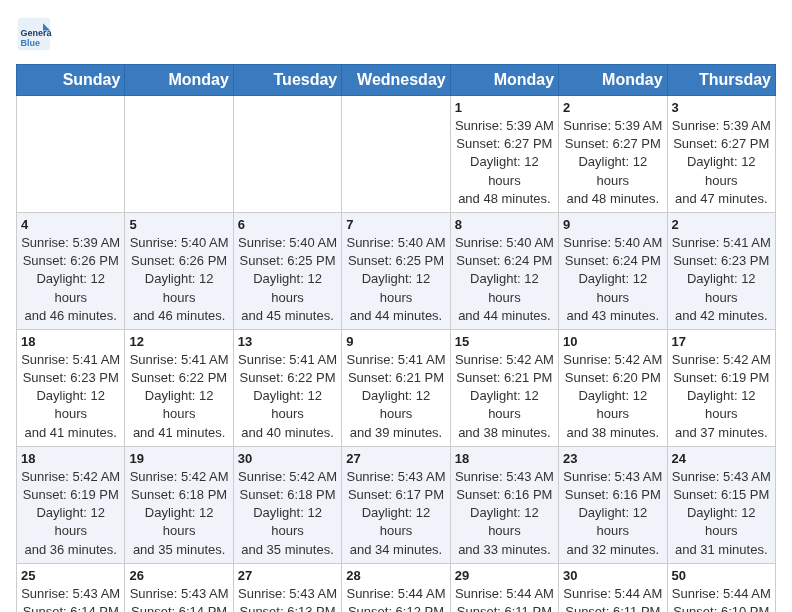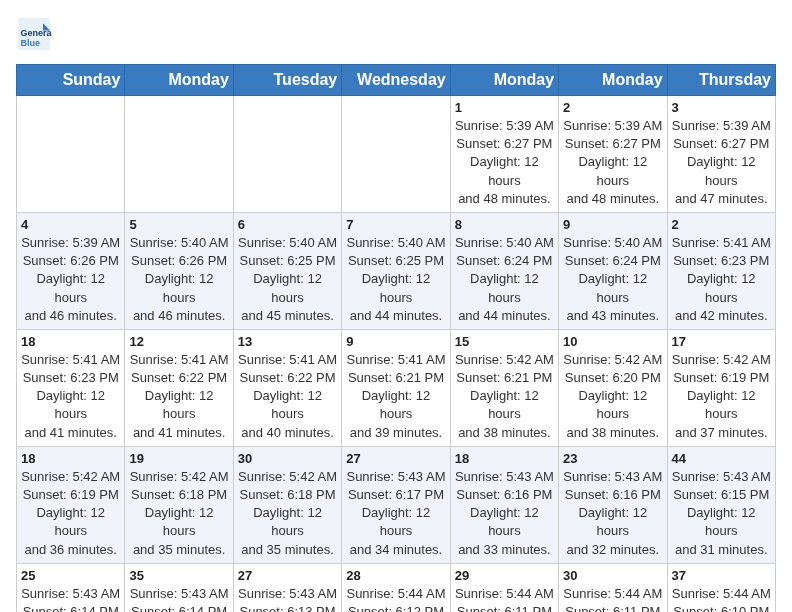--- a/index.html
+++ b/index.html
@@ -290,37 +290,37 @@
 and 33 minutes.</div>
         </td>
         <td>
           <div class="day-number">23</div>
           <div class="day-info" style="white-space: pre-line;">Sunrise: 5:43 AM
 Sunset: 6:16 PM
 Daylight: 12 hours
 and 32 minutes.</div>
         </td>
         <td>
-          <div class="day-number">44</div>
+          <div class="day-number">24</div>
           <div class="day-info" style="white-space: pre-line;">Sunrise: 5:43 AM
 Sunset: 6:15 PM
 Daylight: 12 hours
 and 31 minutes.</div>
         </td>
       </tr>
       <tr>
         <td>
           <div class="day-number">25</div>
           <div class="day-info" style="white-space: pre-line;">Sunrise: 5:43 AM
 Sunset: 6:14 PM
 Daylight: 12 hours
 and 31 minutes.</div>
         </td>
         <td>
-          <div class="day-number">35</div>
+          <div class="day-number">26</div>
           <div class="day-info" style="white-space: pre-line;">Sunrise: 5:43 AM
 Sunset: 6:14 PM
 Daylight: 12 hours
 and 30 minutes.</div>
         </td>
         <td>
           <div class="day-number">27</div>
           <div class="day-info" style="white-space: pre-line;">Sunrise: 5:43 AM
 Sunset: 6:13 PM
 Daylight: 12 hours
@@ -341,21 +341,21 @@
 and 27 minutes.</div>
         </td>
         <td>
           <div class="day-number">30</div>
           <div class="day-info" style="white-space: pre-line;">Sunrise: 5:44 AM
 Sunset: 6:11 PM
 Daylight: 12 hours
 and 27 minutes.</div>
         </td>
         <td>
-          <div class="day-number">37</div>
+          <div class="day-number">50</div>
           <div class="day-info" style="white-space: pre-line;">Sunrise: 5:44 AM
 Sunset: 6:10 PM
 Daylight: 12 hours
 and 26 minutes.</div>
         </td>
       </tr>
     </tbody>
 </table>
 
 </body></html>

